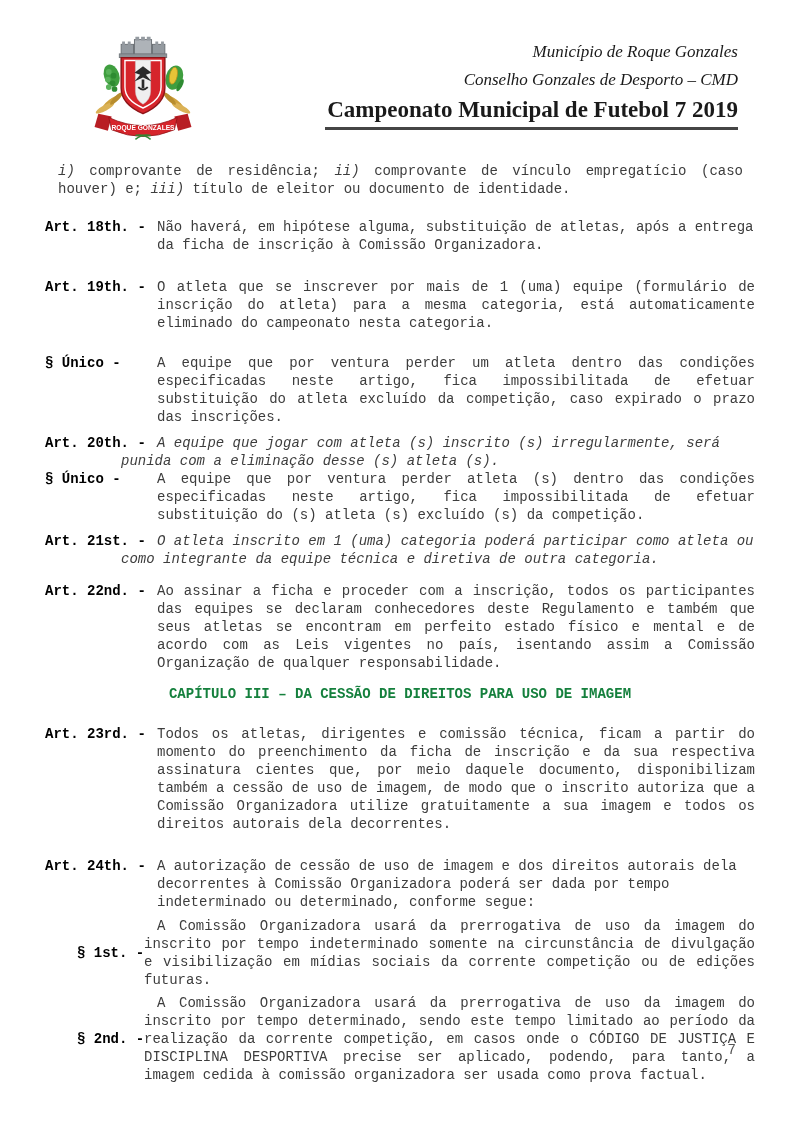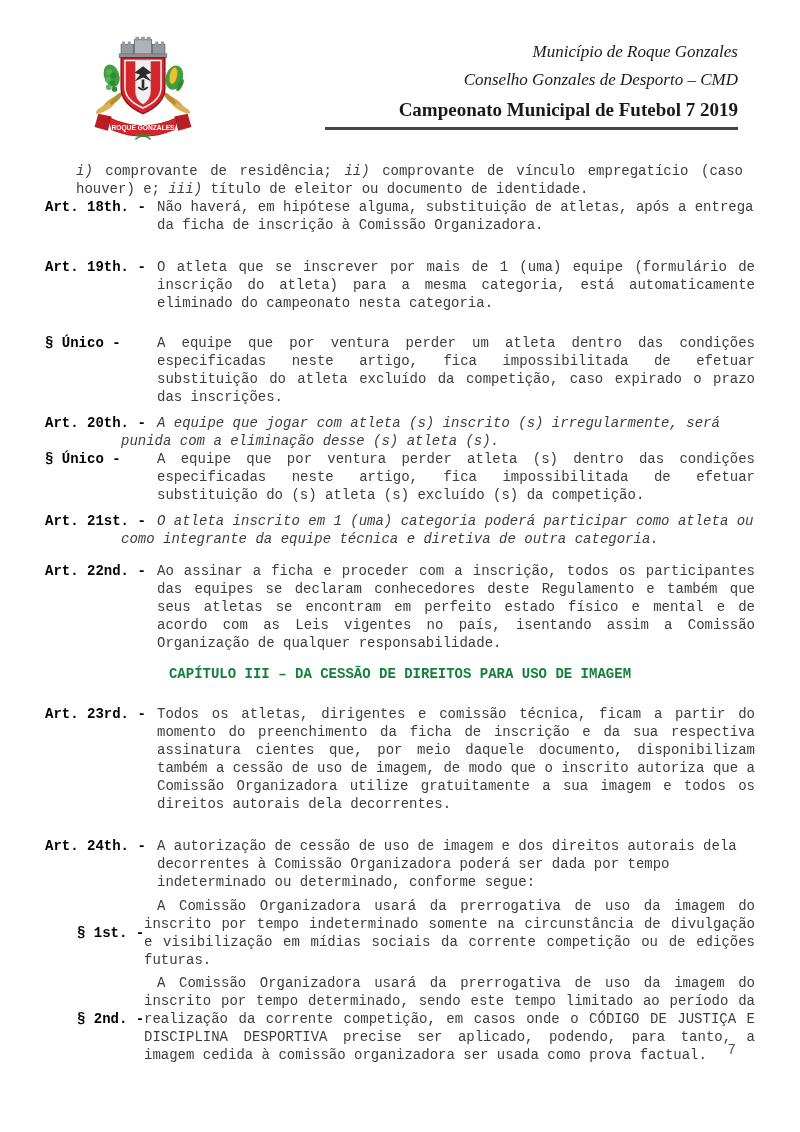--- a/index.html
+++ b/index.html
@@ -11,33 +11,33 @@
     font-family:"Liberation Mono","DejaVu Sans Mono",monospace;
     overflow:hidden;
   }
   
   .logo{position:absolute;left:86px;top:34px;width:114px;height:110px;}
   .header-text{
     position:absolute;top:38px;right:62px;text-align:right;
     font-family:"Liberation Serif","DejaVu Serif",serif;color:#1a1a1a;
   }
   .header-line{font-style:italic;font-size:17px;line-height:28px;white-space:nowrap;}
-  .header-title{font-weight:bold;font-size:19px;line-height:28px;margin-top:2px;white-space:nowrap;}
+  .header-title{font-weight:bold;font-size:23px;line-height:28px;margin-top:2px;white-space:nowrap;}
   .header-rule{position:absolute;left:325px;top:127px;width:413px;height:3px;background:#454545;}
   
   .content{position:absolute;left:0;top:130px;width:800px;color:#3d3d3d;font-size:14px;line-height:18px;}
   .row{display:flex;padding-left:45px;padding-right:45px;}
   .row .lbl{flex:0 0 112px;font-weight:bold;color:#000;white-space:nowrap;}
   .row .txt{flex:1;}
   .row.sub{padding-left:77px;align-items:center;}
   .row.sub .lbl{flex:0 0 80px;}
   .just{text-align:justify;}
   .hang{margin-left:-36px;text-indent:36px;font-style:italic;}
   .row.sub .txt{margin-left:-13px;text-indent:13px;}
-  .intro-row{padding-left:76px;padding-right:57px;}
+  .intro-row{padding-left:58px;padding-right:57px;}
   .intro-row .txt{display:block;}
   em{font-style:italic;}
   .chapter{padding:0 45px;text-align:center;font-weight:bold;color:#15803d;font-size:14px;line-height:18px;}
   .page-number{
     position:absolute;top:1042px;right:64px;
     font-size:14px;color:#555;
     font-family:"Liberation Mono","DejaVu Sans Mono",monospace;
   }
 </style>
 </head>
@@ -114,21 +114,21 @@
     <div class="header-title">Campeonato Municipal de Futebol 7 2019</div>
   </div>
   <div class="header-rule"></div>
 
   <div class="content">
 
     <div class="row intro-row" style="margin-top:32px">
       <span class="txt just"><em>i)</em><span> comprovante de residência; </span><em>ii)</em><span> comprovante de vínculo empregatício (caso houver) e; </span><em>iii)</em><span> título de eleitor ou documento de identidade.</span></span>
     </div>
 
-    <div class="row" style="margin-top:0">
+    <div class="row" style="margin-top:20px">
       <span class="lbl">Art. 18th. -</span>
       <span class="txt">Não haverá, em hipótese alguma, substituição de atletas, após a entrega da ficha de inscrição à Comissão Organizadora.</span>
     </div>
 
     <div class="row" style="margin-top:24px">
       <span class="lbl">Art. 19th. -</span>
       <span class="txt just">O atleta que se inscrever por mais de 1 (uma) equipe (formulário de inscrição do atleta) para a mesma categoria, está automaticamente eliminado do campeonato nesta categoria.</span>
     </div>
 
     <div class="row" style="margin-top:22px">

